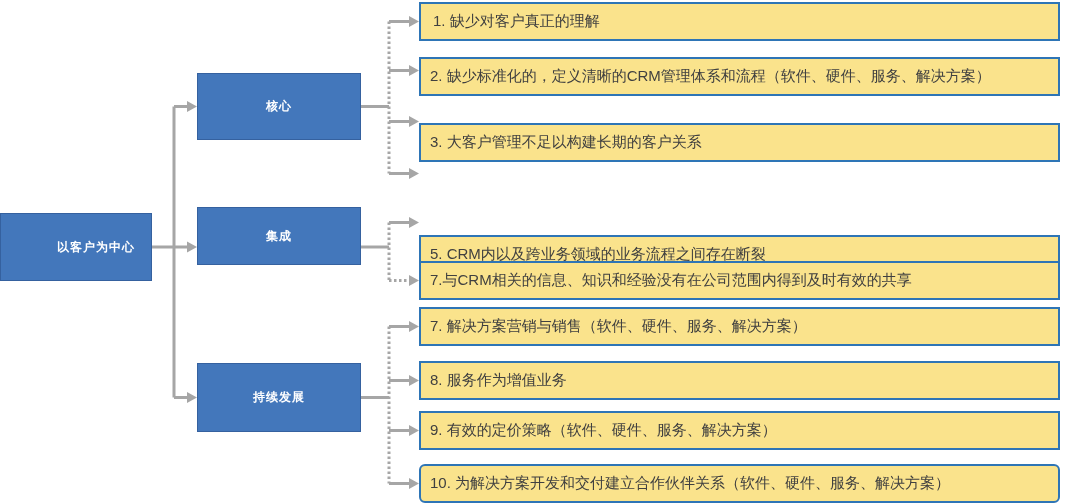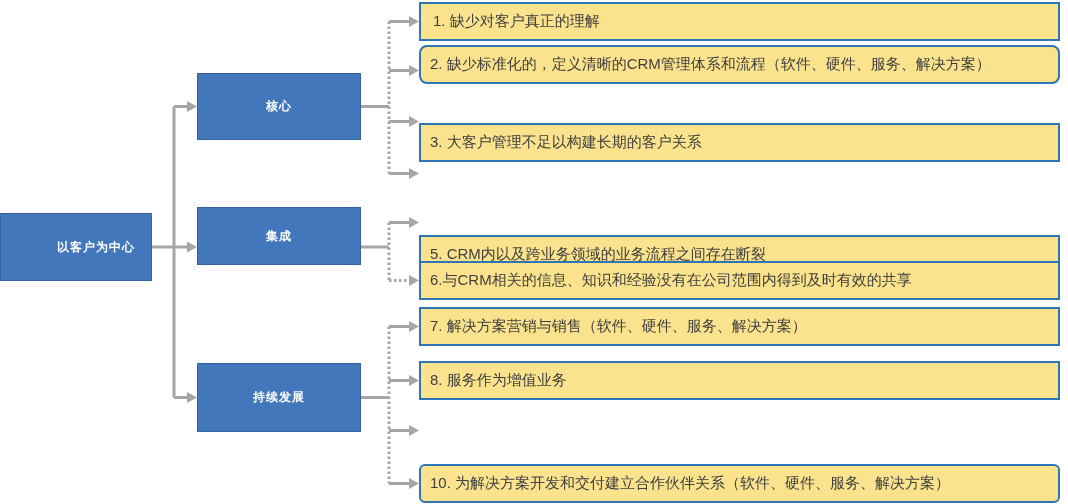--- a/index.html
+++ b/index.html
@@ -48,21 +48,21 @@
     background: var(--item-fill, #FAE38C);
     border: 2px solid var(--item-border, #2E75B6);
     color: var(--item-text, #404040);
     display: flex;
     align-items: center;
     padding: 0 8px 0 9px;
     font-size: 15px;
     white-space: nowrap;
   }
   .leaf-0 { top: 2px; padding-left: 12px; }
-  .leaf-1 { top: 45px; border-radius: 8px; }
+  .leaf-1 { top: 57px; }
   .leaf-2 { top: 102px; margin-top: 21px; }
   .leaf-3 { top: 154px; }
   .leaf-4 { top: 203px; margin-top: 32px; }
   .leaf-5 { top: 261px; }
   .leaf-6 { top: 307px; }
   .leaf-7 { top: 361px; }
   .leaf-8 { top: 411px; }
   .leaf-9 { top: 464px; border-radius: 6px; }
 </style>
 </head>
@@ -128,25 +128,28 @@
   <div class="leaf leaf-1">
       <span>2. 缺少标准化的，定义清晰的CRM管理体系和流程（软件、硬件、服务、解决方案）</span>
     </div>
   <div class="leaf leaf-2">
       <span>3. 大客户管理不足以构建长期的客户关系</span>
     </div>
   <div class="leaf leaf-4">
       <span>5. CRM内以及跨业务领域的业务流程之间存在断裂</span>
     </div>
   <div class="leaf leaf-5">
-      <span>6.与CRM相关的信息、知识和经验没有在公司范围内得到及时有效的共享</span>
+      <span>7.与CRM相关的信息、知识和经验没有在公司范围内得到及时有效的共享</span>
     </div>
   <div class="leaf leaf-6">
       <span>7. 解决方案营销与销售（软件、硬件、服务、解决方案）</span>
     </div>
   <div class="leaf leaf-7">
       <span>8. 服务作为增值业务</span>
+    </div>
+  <div class="leaf leaf-8">
+      <span>9. 有效的定价策略（软件、硬件、服务、解决方案）</span>
     </div>
   <div class="leaf leaf-9">
       <span>10. 为解决方案开发和交付建立合作伙伴关系（软件、硬件、服务、解决方案）</span>
     </div>
 
 </div>
 
 </body></html>

